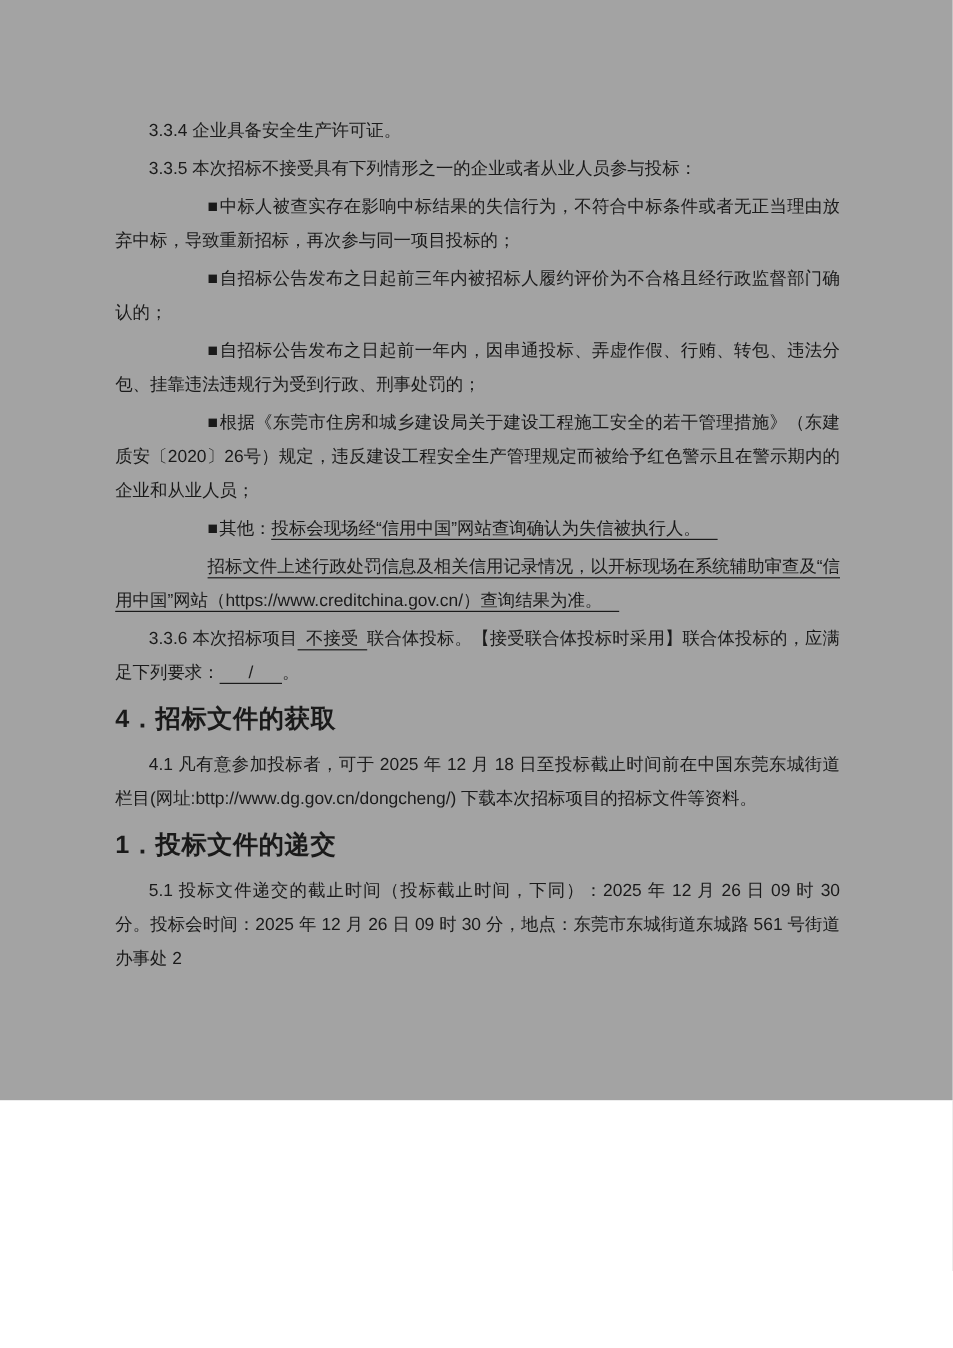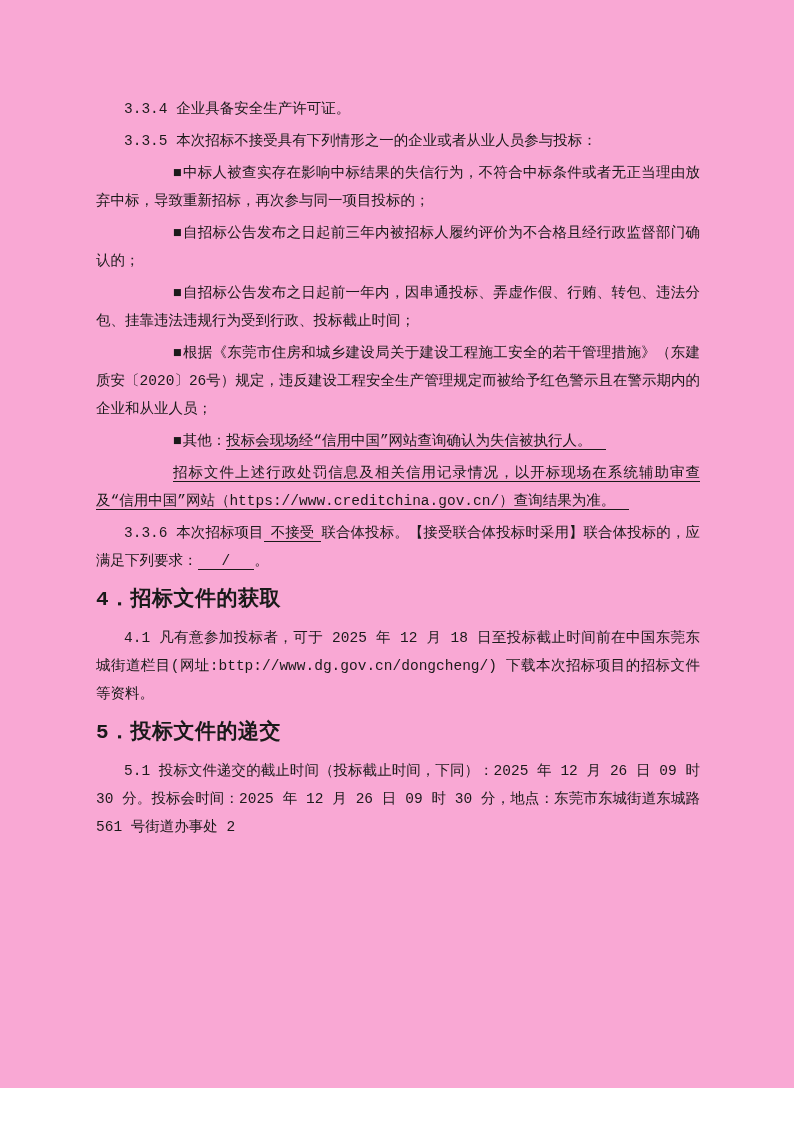--- a/index.html
+++ b/index.html
@@ -3,24 +3,24 @@
 <meta charset="utf-8">
 <style>
   html, body {
     margin: 0;
     padding: 0;
     background: #ffffff;
   }
   .page {
     position: relative;
     width: 794px;
-    height: 1088px;
-    background: #f9a8d4;
+    height: 917px;
+    background: #a3a3a3;
     color: #1a1a1a;
-    font-family: Liberation Mono, monospace;
+    font-family: Liberation Sans, sans-serif;
     font-size: 14.5px;
     overflow: hidden;
     margin: 0 auto;
   }
   .content {
     padding: 95px 94px 0 96px;
   }
   p.para {
     margin: 0 0 4px 0;
     line-height: 28px;
@@ -56,21 +56,21 @@
 
     <p class="para indent-bullet">
       <span class="bullet-marker">■</span><span>中标人被查实存在影响中标结果的失信行为，不符合中标条件或者无正当理由放弃中标，导致重新招标，再次参与同一项目投标的；</span>
     </p>
 
     <p class="para indent-bullet">
       <span class="bullet-marker">■</span><span>自招标公告发布之日起前三年内被招标人履约评价为不合格且经行政监督部门确认的；</span>
     </p>
 
     <p class="para indent-bullet">
-      <span class="bullet-marker">■</span><span>自招标公告发布之日起前一年内，因串通投标、弄虚作假、行贿、转包、违法分包、挂靠违法违规行为受到行政、投标截止时间；</span>
+      <span class="bullet-marker">■</span><span>自招标公告发布之日起前一年内，因串通投标、弄虚作假、行贿、转包、违法分包、挂靠违法违规行为受到行政、刑事处罚的；</span>
     </p>
 
 
     <p class="para indent-bullet">
       <span class="bullet-marker">■</span><span>根据《东莞市住房和城乡建设局关于建设工程施工安全的若干管理措施》（东建质安〔2020〕26号）规定，违反建设工程安全生产管理规定而被给予红色警示且在警示期内的企业和从业人员；</span>
     </p>
 
 
     <p class="para indent-bullet">
       <span class="bullet-marker">■</span><span>其他：</span><span class="ul ul-tail">投标会现场经“信用中国”网站查询确认为失信被执行人。</span>
@@ -82,18 +82,18 @@
 
     <p class="para indent-num">
       <span>3.3.6 本次招标项目</span><span class="ul ul-pad-sm">不接受</span><span>联合体投标。【接受联合体投标时采用】联合体投标的，应满足下列要求：</span><span class="ul ul-pad-lg">/</span><span>。</span>
     </p>
 
 
     <div class="sec-heading">4．招标文件的获取</div>
 
     <p class="para indent-num">4.1 凡有意参加投标者，可于 2025 年 12 月 18 日至投标截止时间前在中国东莞东城街道栏目(网址:bttp://www.dg.gov.cn/dongcheng/) 下载本次招标项目的招标文件等资料。</p>
 
-    <div class="sec-heading">5．投标文件的递交</div>
+    <div class="sec-heading">1．投标文件的递交</div>
 
     <p class="para indent-num">5.1 投标文件递交的截止时间（投标截止时间，下同）：2025 年 12 月 26 日 09 时 30 分。投标会时间：2025 年 12 月 26 日 09 时 30 分，地点：东莞市东城街道东城路 561 号街道办事处 2</p>
 
   </div>
 </div>
 
 </body></html>

